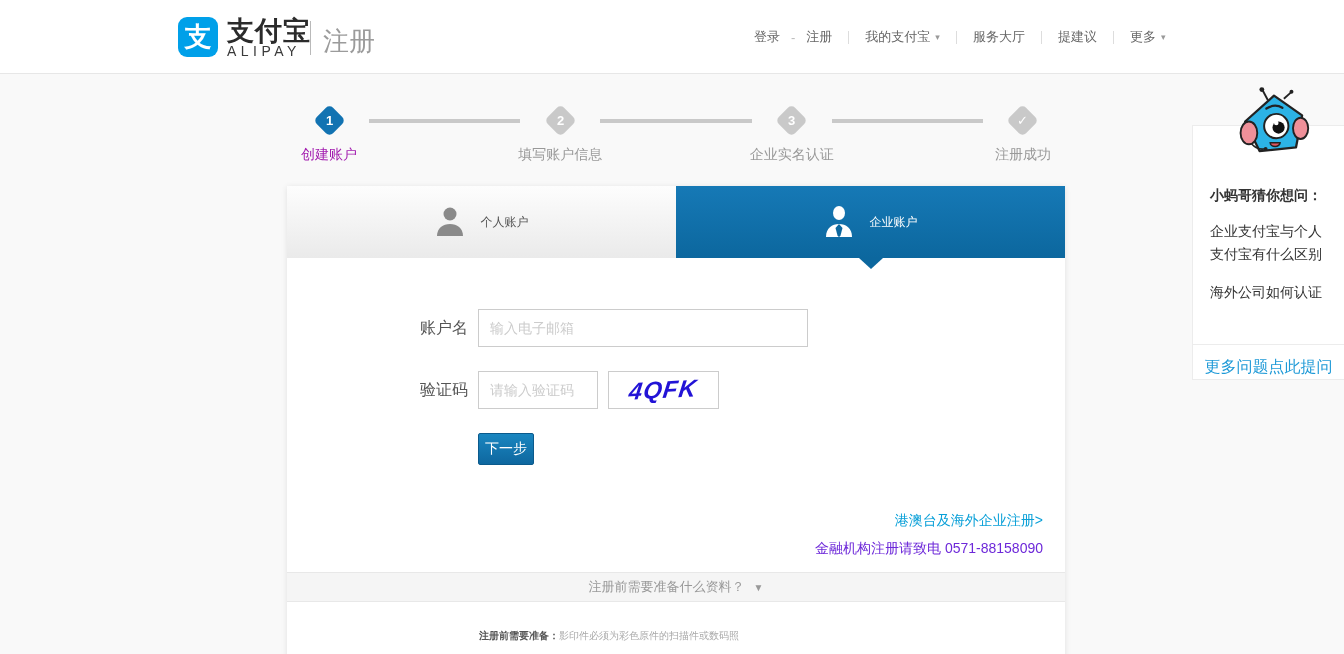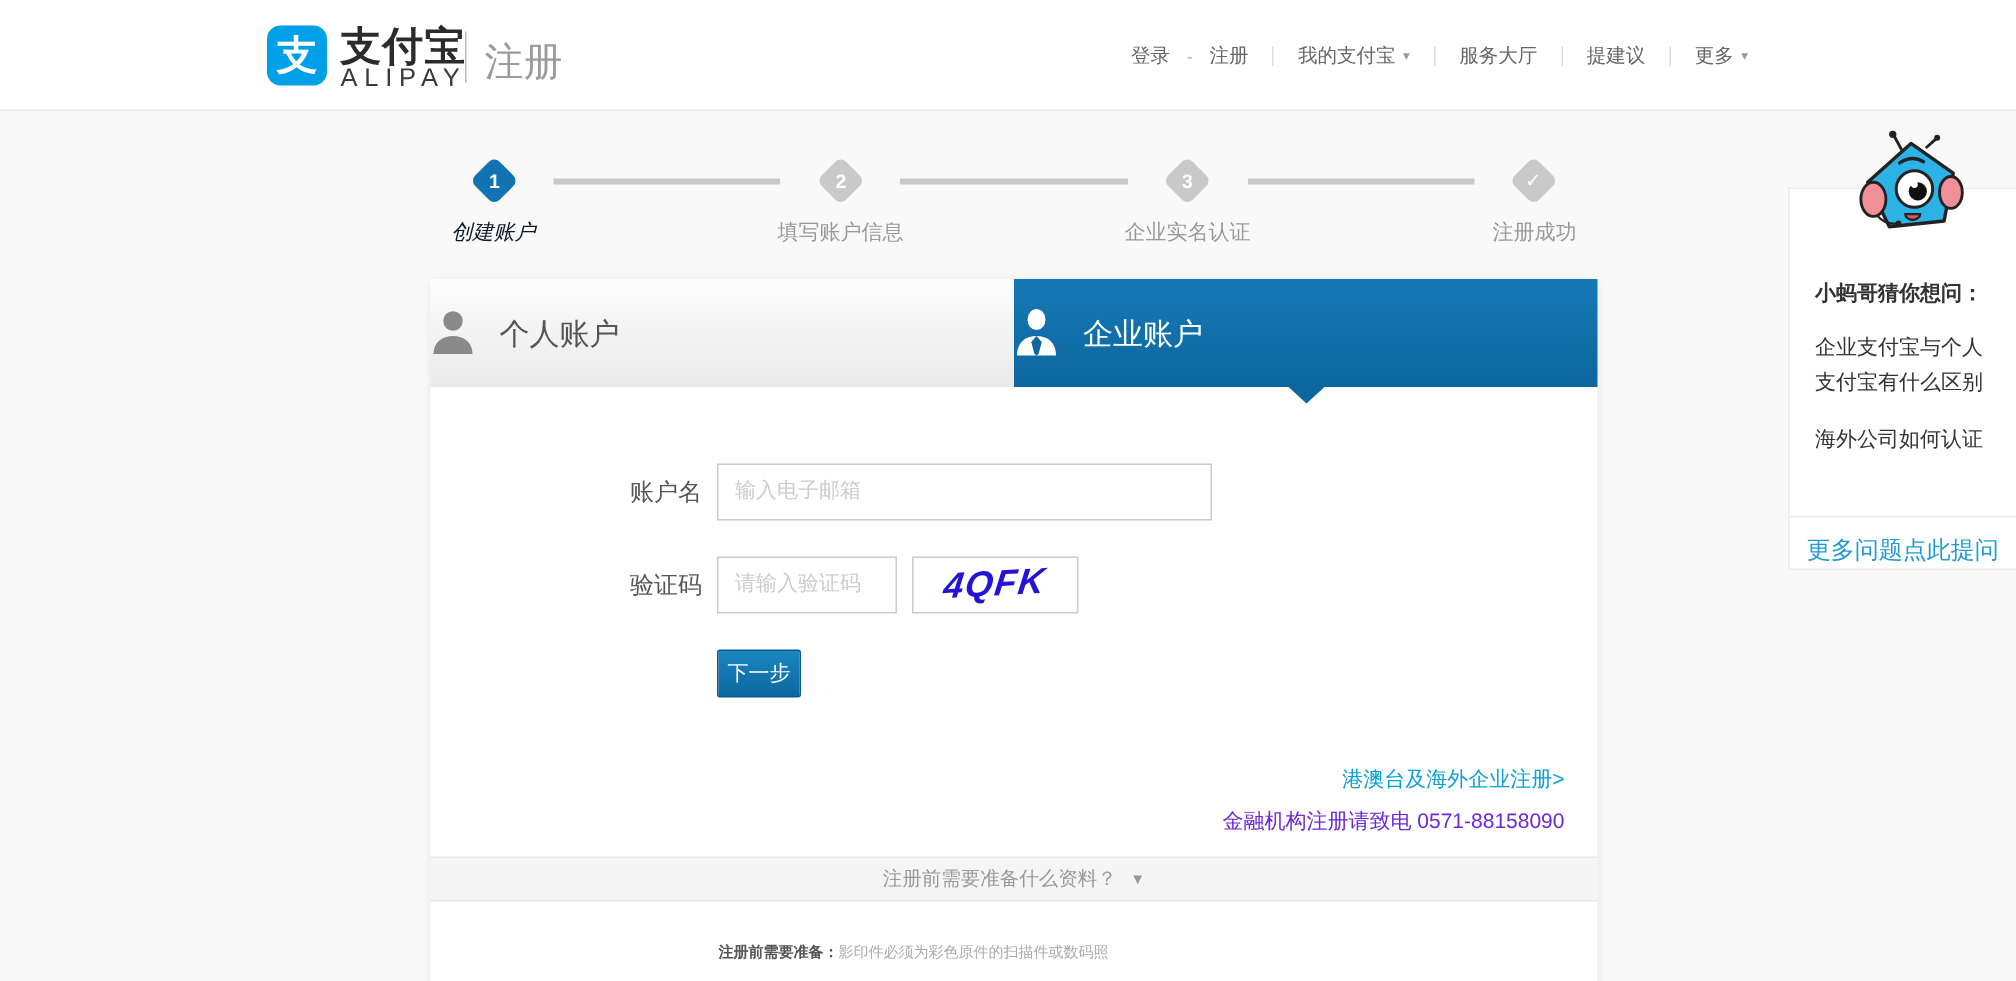--- a/index.html
+++ b/index.html
@@ -16,21 +16,21 @@
     background:#fff; border-bottom:1px solid #e7e7e7; z-index:10;
   }
   .logo-mark {
     position:absolute; left:178px; top:17px; width:40px; height:40px;
     background:#00a0e9; border-radius:9px; color:#fff;
     display:flex; align-items:center; justify-content:center;
     font-size:27px; font-weight:bold;
   }
   .brand-text { position:absolute; left:227px; top:17px; }
   .brand-cn { font-size:27px; font-weight:bold; color:#2b2b2b; letter-spacing:1px; line-height:28px; }
-  .brand-en { font-size:17px; letter-spacing:4.5px; color:#3a3a3a; line-height:13px; }
+  .brand-en { font-size:14px; letter-spacing:4.5px; color:#3a3a3a; line-height:13px; }
   .logo-divider { position:absolute; left:310px; top:21px; width:1px; height:34px; background:#b9b9b9; }
   .page-title { position:absolute; left:323px; top:24px; font-size:26px; color:#9b9b9b; }
 
   .topnav {
     position:absolute; left:745px; top:0; height:74px;
     display:flex; align-items:center; font-size:13px; color:#666;
   }
   .topnav .item { padding:0 9px; cursor:pointer; white-space:nowrap; display:flex; align-items:center; }
   .topnav .dash { color:#bbb; padding:0 2px; }
   .topnav .sep { width:1px; height:13px; background:#ddd; margin:0 7px; }
@@ -43,48 +43,48 @@
   }
   .step { width:80px; display:flex; flex-direction:column; align-items:center; flex:none; }
   .step-diamond {
     width:23px; height:23px; border-radius:5px; background:#c9c9c9;
     transform:rotate(45deg); margin:5px;
     display:flex; align-items:center; justify-content:center;
   }
   .step-diamond span { transform:rotate(-45deg); color:#fff; font-size:13px; font-weight:bold; }
   .step-label { margin-top:9px; font-size:14px; color:#999; white-space:nowrap; }
   .step.active .step-diamond { background:#1273b2; }
-  .step.active .step-label { color:#0f172a;font-style:italic; }
+  .step.active .step-label { color:#a21caf; }
   .step-line { flex:1; height:4px; background:#c9c9c9; margin-top:15px; }
 
   
   .card {
     position:absolute; left:287px; top:186px; width:778px; height:520px;
     background:#fff; box-shadow:0 1px 6px rgba(0,0,0,0.10);
   }
   .tabs { display:flex; height:72px; position:relative; }
   .tab {
-    flex:1; display:flex; align-items:center; justify-content:flex-start;
-    gap:16px; font-size:20px; cursor:pointer;
+    flex:1; display:flex; align-items:center; justify-content:center;
+    gap:16px; font-size:12px; cursor:pointer;
   }
   .tab-personal { background:linear-gradient(#fdfdfd,#eaeaea); color:#555; }
   .tab-enterprise { background:linear-gradient(#1679b6,#0c679e); color:#fff; }
   .tab-pointer {
     position:absolute; top:72px; left:75%; transform:translateX(-50%);
     width:0; height:0; border-left:12px solid transparent;
     border-right:12px solid transparent; border-top:11px solid #0c679e; z-index:2;
   }
 
   .form-body { padding-top:51px; }
   .form-row { display:flex; align-items:center; margin-left:125px; margin-bottom:24px; }
   .form-label { width:56px; text-align:right; margin-right:10px; font-size:16px; color:#555; flex:none; }
   input.text {
     width:330px; height:38px; border:1px solid #ccc; padding:0 11px;
     font-size:14px; color:#4c1d95; outline:none; background:#fff;
-    font-family:Liberation Serif, serif;
+    font-family:Liberation Sans, sans-serif;
   }
   input.text::placeholder { color:#ccc; }
   input.captcha-in { width:120px; }
   .captcha-box {
     width:111px; height:38px; border:1px solid #ccc; margin-left:10px;
     display:flex; align-items:center; justify-content:center; background:#fff; cursor:pointer;
   }
   .captcha-text {
     color:#2213d6; font-style:italic; font-weight:bold; font-size:24px;
     transform:rotate(-3deg) skewX(-10deg); letter-spacing:1px;

